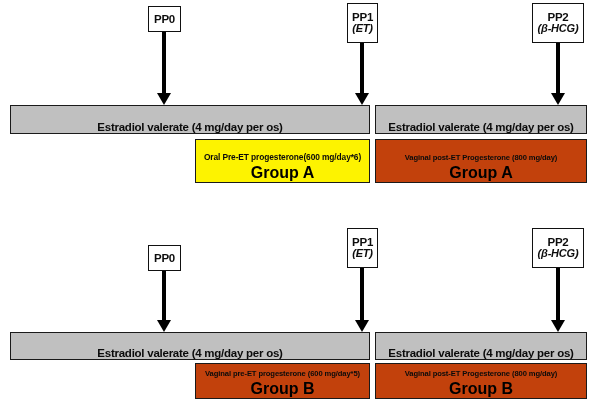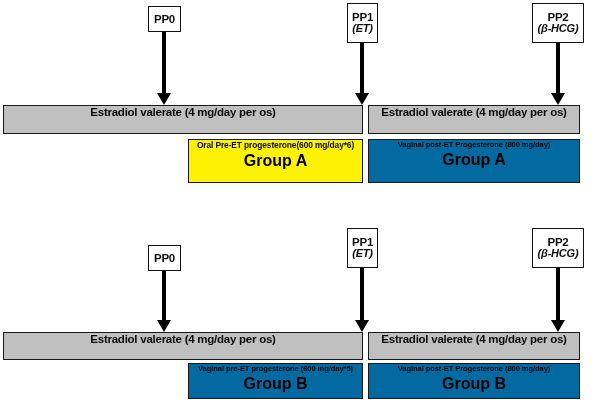--- a/index.html
+++ b/index.html
@@ -69,32 +69,33 @@
   }
 
   
   .bar {
     position: absolute;
     box-sizing: border-box;
     border: 1.5px solid #1a1a1a;
     display: flex;
     flex-direction: column;
     align-items: center;
-    justify-content: flex-start;
+    justify-content: flex-end;
     text-align: center;
     overflow: hidden;
+    margin-left: 7px;
   }
   .bar.gray {
     background: #c0c0c0;
   }
   .bar.yellow {
     background: #fdf300;
   }
   .bar.green {
-    background: #0369a1;
+    background: #c2410c;
   }
   .bar-title {
     font-size: 11.5px;
     font-weight: 600;
     color: #0b0b0b;
     letter-spacing: -0.25px;
     white-space: nowrap;
   }
   .bar-sub {
     font-size: 7.6px;

